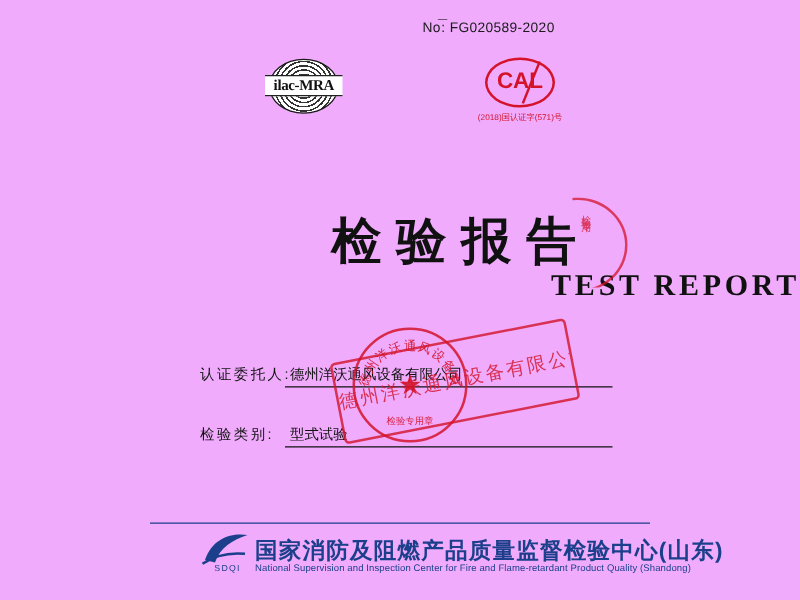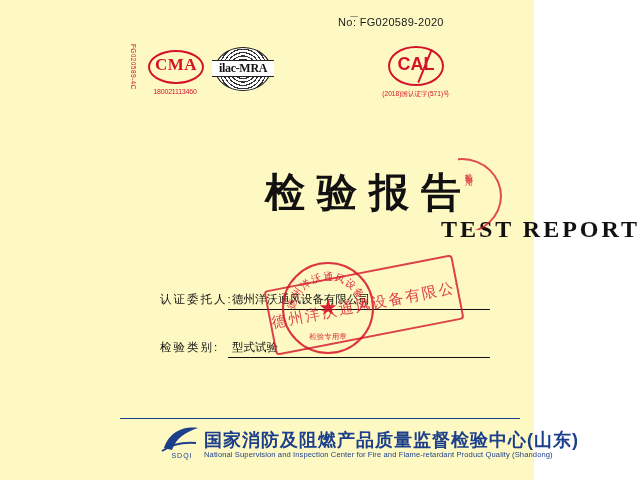--- a/index.html
+++ b/index.html
@@ -11,22 +11,22 @@
     height: 480px;
     background: #ffffff;
     font-family: "Liberation Sans", sans-serif;
     color: #111;
     overflow: hidden;
     position: relative;
   }
   .page {
     position: absolute;
     left: 0; top: 0;
-    width: 534px; height: 480px;
-    background: #fef9c3;
+    width: 640px; height: 480px;
+    background: #f0abfc;
   }
 
   
   .report-no {
     position: absolute;
     left: 338px;
     top: 14px;
     font-size: 11px;
     letter-spacing: .3px;
     color: #1a1a1a;
@@ -417,26 +417,20 @@
 
 <div class="page">
 
   <div class="report-no">
     <span>No</span><span class="nosup">͞</span>:
     <span>FG020589-2020</span>
   </div>
 
   <div class="logos">
 
-    <div class="logo logo-cma">
-      <div class="cma-vert">FG020589-4C</div>
-      <div class="cma-oval"></div>
-      <div class="cma-text">CMA</div>
-      <div class="cma-code">180021113460</div>
-    </div>
 
     <div class="logo logo-ilac">
       <div class="ilac-circle"></div>
       <div class="ilac-band">ilac-MRA</div>
     </div>
 
 
     <div class="logo logo-cal">
       <div class="cal-oval"></div>
       <div class="cal-text">CAL</div>

